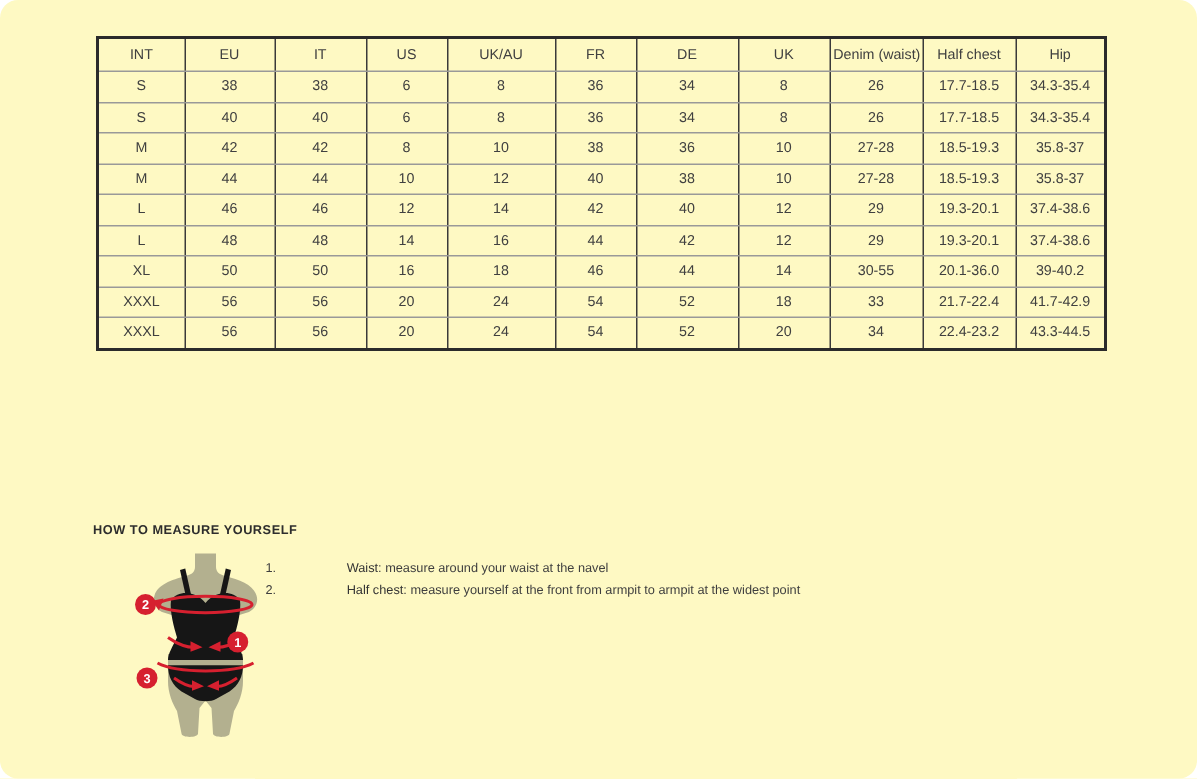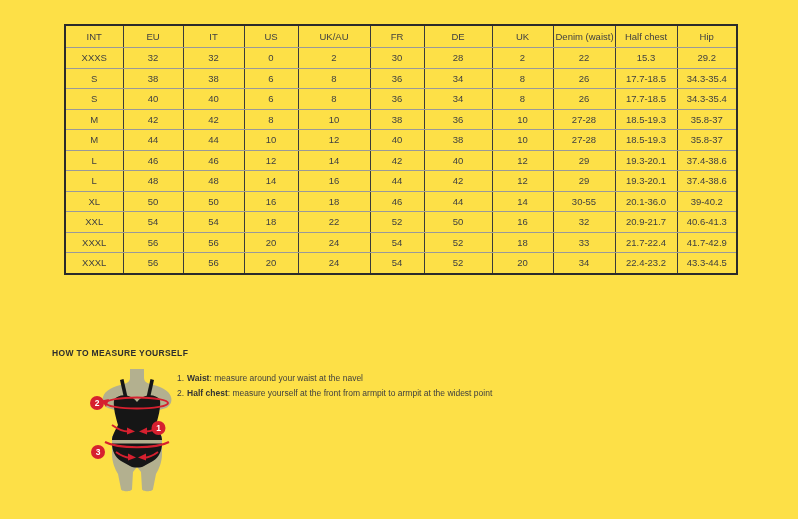--- a/index.html
+++ b/index.html
@@ -3,21 +3,21 @@
 <meta charset="utf-8">
 <style>
   html,body{margin:0;padding:0;}
   body{
     width:798px;height:519px;
     background:#ffffff;
     font-family:"Liberation Sans", sans-serif;
     position:relative;
     overflow:hidden;
   }
-  .page{position:absolute;inset:0;background:#fde047;}
+  .page{position:absolute;inset:0;background:#fef9c3;border-radius:12px;}
 
   
   table.size-chart{
     position:absolute;left:64px;top:24px;
     width:672px;
     border-collapse:collapse;
     table-layout:fixed;
     border:2px solid #2b2b2b;
   }
   table.size-chart th,
@@ -33,31 +33,31 @@
     color:#404040;
     text-align:center;
     vertical-align:middle;
     white-space:nowrap;
     overflow:hidden;
   }
   table.size-chart thead th{height:21px;}
 
   
   .measure-heading{
-    position:absolute;left:52px;top:348px;
+    position:absolute;left:62px;top:348px;
     font-size:8.5px;font-weight:700;color:#2d2d2d;
     letter-spacing:.35px;
   }
   .steps{
     position:absolute;left:177px;top:374px;
     font-size:8.5px;color:#3e3e3e;
   }
   .step{margin-bottom:5.5px;line-height:9px;white-space:nowrap;}
   .step-num{margin-right:3px;}
-  .step-label{font-weight:700;color:#333333;}
+  .step-label{font-weight:400;color:#333333;margin-left:44px;}
 
   .figure-wrap{
     position:absolute;left:86px;top:368px;width:102px;height:126px;
   }
   .figure-wrap svg{display:block;width:102px;height:126px;}
 </style>
 </head>
 <body>
 
 <div class="page">
@@ -86,33 +86,20 @@
         <th>FR</th>
         <th>DE</th>
         <th>UK</th>
         <th>Denim (waist)</th>
         <th>Half chest</th>
         <th>Hip</th>
       </tr>
     </thead>
     <tbody>
         <tr>
-          <td>XXXS</td>
-          <td>32</td>
-          <td>32</td>
-          <td>0</td>
-          <td>2</td>
-          <td>30</td>
-          <td>28</td>
-          <td>2</td>
-          <td>22</td>
-          <td>15.3</td>
-          <td>29.2</td>
-        </tr>
-        <tr>
           <td>S</td>
           <td>38</td>
           <td>38</td>
           <td>6</td>
           <td>8</td>
           <td>36</td>
           <td>34</td>
           <td>8</td>
           <td>26</td>
           <td>17.7-18.5</td>
@@ -188,33 +175,20 @@
           <td>50</td>
           <td>50</td>
           <td>16</td>
           <td>18</td>
           <td>46</td>
           <td>44</td>
           <td>14</td>
           <td>30-55</td>
           <td>20.1-36.0</td>
           <td>39-40.2</td>
-        </tr>
-        <tr>
-          <td>XXL</td>
-          <td>54</td>
-          <td>54</td>
-          <td>18</td>
-          <td>22</td>
-          <td>52</td>
-          <td>50</td>
-          <td>16</td>
-          <td>32</td>
-          <td>20.9-21.7</td>
-          <td>40.6-41.3</td>
         </tr>
         <tr>
           <td>XXXL</td>
           <td>56</td>
           <td>56</td>
           <td>20</td>
           <td>24</td>
           <td>54</td>
           <td>52</td>
           <td>18</td>

